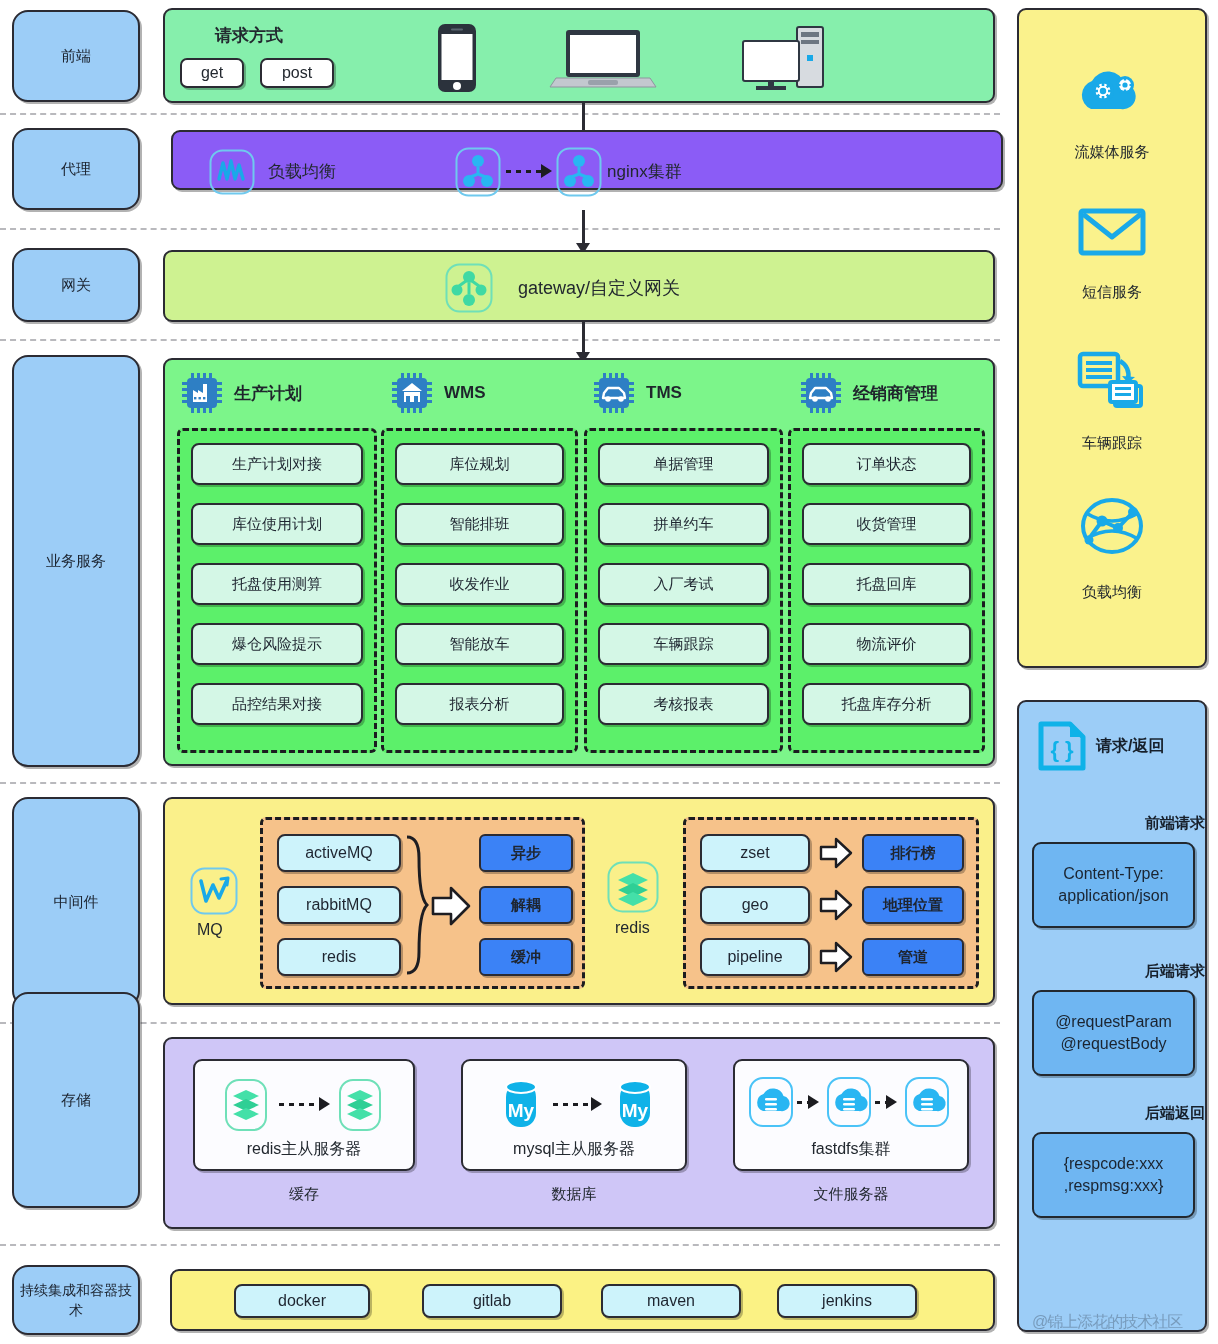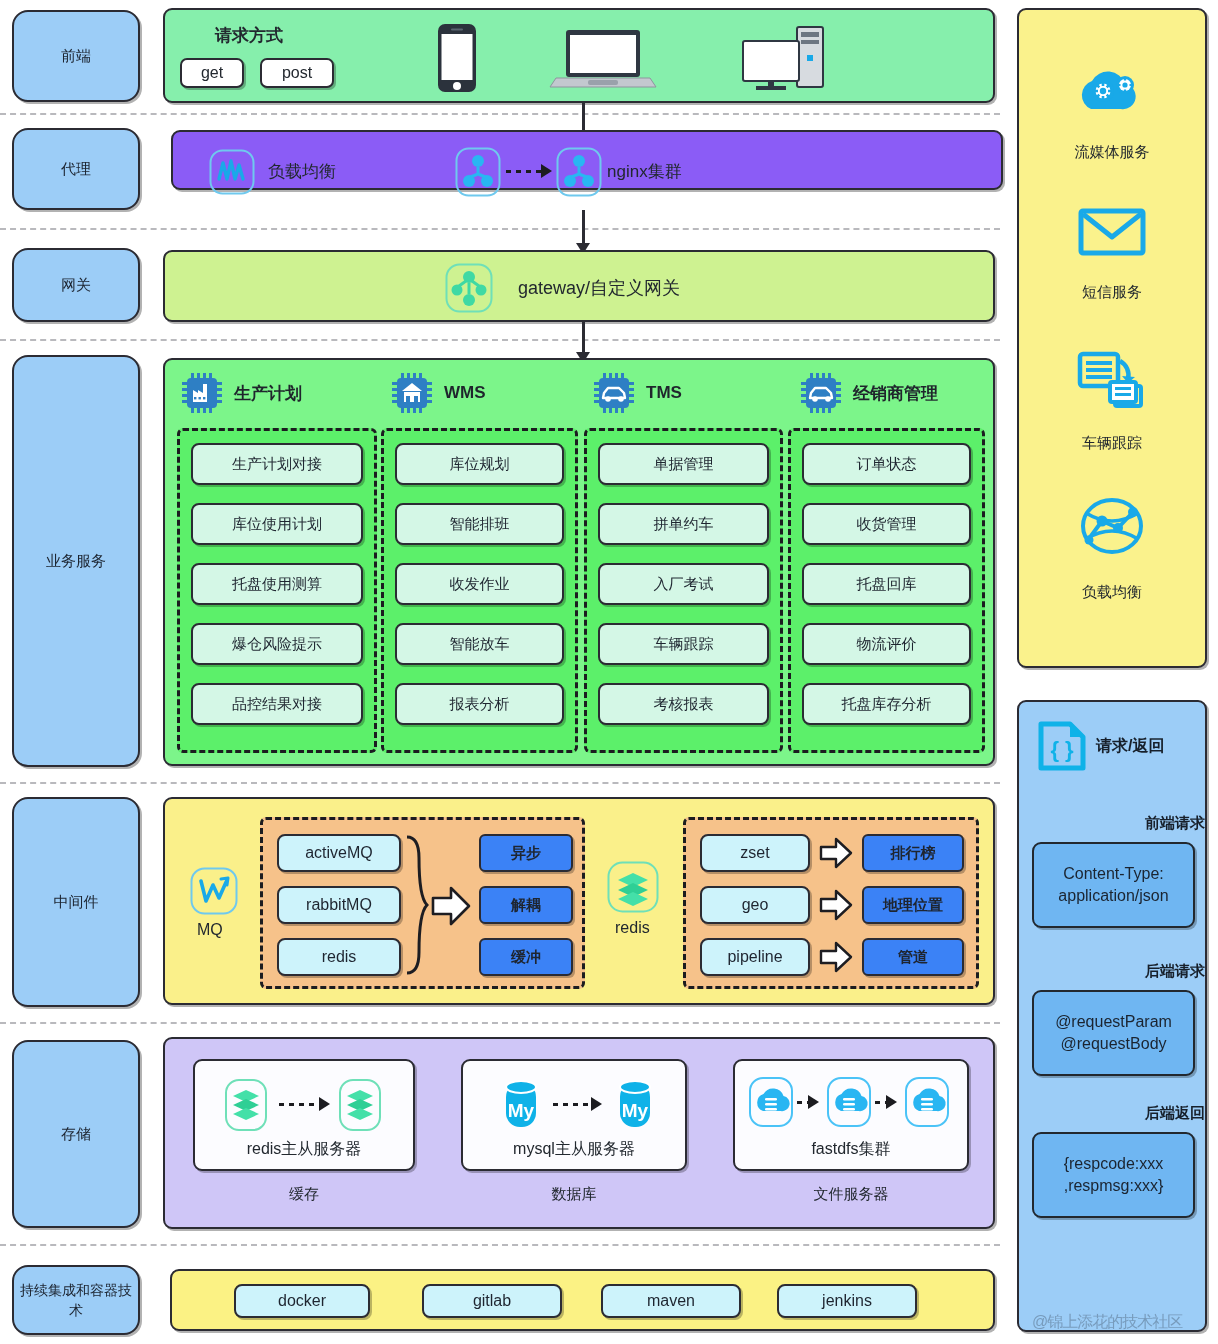--- a/index.html
+++ b/index.html
@@ -177,21 +177,21 @@
     </div>
   <div class="lbl" style="left:12px;top:248px;width:128px;height:74px">
       <span>网关</span>
     </div>
   <div class="lbl" style="left:12px;top:355px;width:128px;height:412px">
       <span>业务服务</span>
     </div>
   <div class="lbl" style="left:12px;top:797px;width:128px;height:210px">
       <span>中间件</span>
     </div>
-  <div class="lbl" style="left:12px;top:1040px;width:128px;height:188px">
+  <div class="lbl" style="left:12px;top:992px;width:128px;height:216px">
       <span>存储</span>
     </div>
   <div class="lbl" style="left:12px;top:1265px;width:128px;height:70px;font-size:14px">
       <span>持续集成和容器技术</span>
     </div>
 
   <div class="box" style="left:163px;top:8px;width:832px;height:95px;background:#86efac">
     <div class="ctext" style="left:50px;top:14px;font-size:17px;font-weight:600">请求方式</div>
     <div class="pill" style="position:absolute;left:15px;top:48px;width:64px;height:30px">get</div>
     <div class="pill" style="position:absolute;left:95px;top:48px;width:74px;height:30px">post</div>

